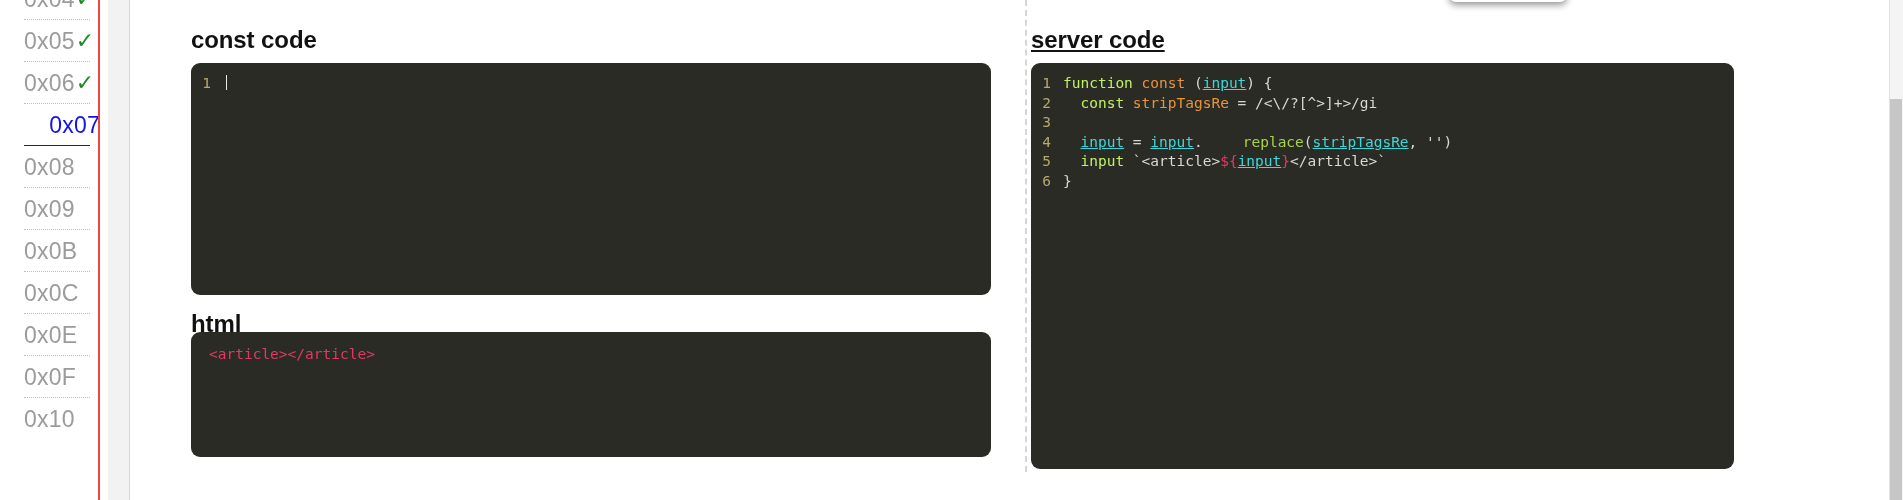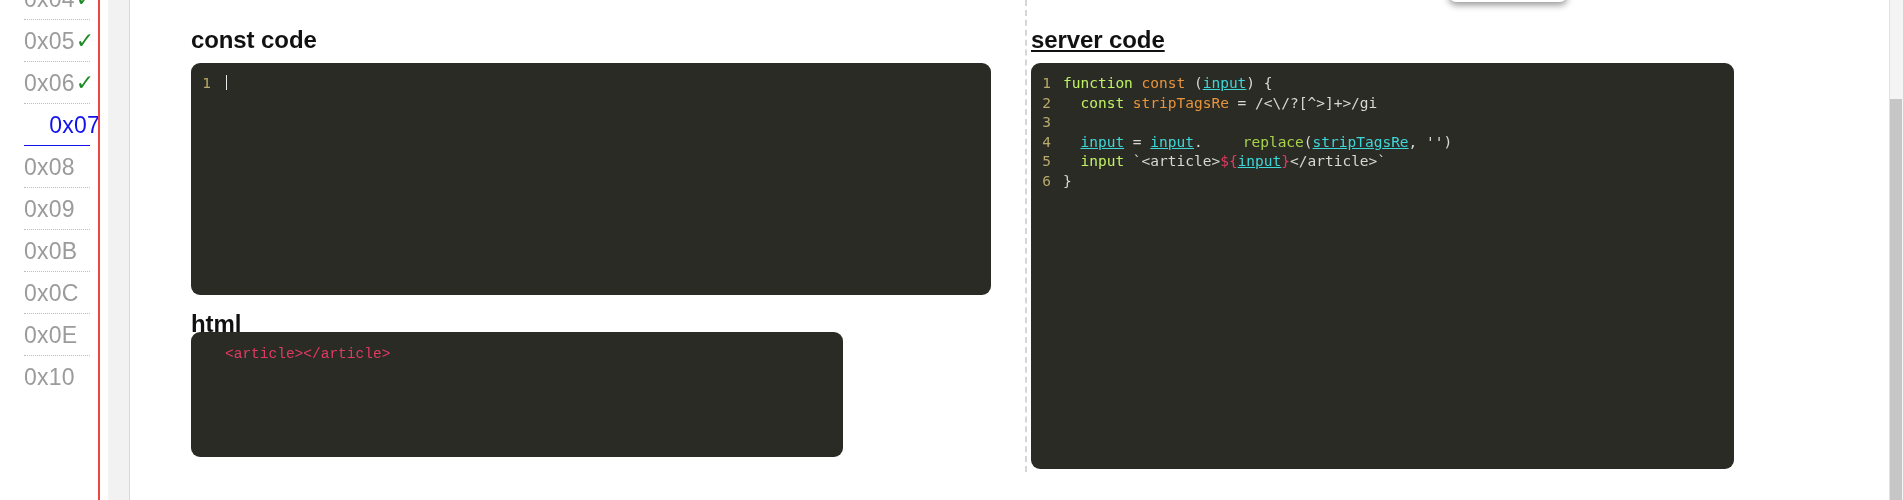--- a/index.html
+++ b/index.html
@@ -104,23 +104,22 @@
 
   
   #panel-input {
     position: absolute; left: 0; top: 0;
     width: 800px; height: 232px;
     padding: 12px 0 0 0;
   }
   
   #panel-html {
     position: absolute; left: 0; top: 0;
-    width: 652px; height: 125px;
-    padding: 14px 0 0 16px;
-    font-family: Liberation Mono, monospace;
+    width: 800px; height: 125px;
+    padding: 14px 0 0 0;
   }
   
   #panel-server {
     position: absolute; left: 0; top: 0;
     width: 703px; height: 406px;
     padding: 12px 0 0 0;
   }
 
   .cline { display: flex; white-space: pre; height: 19.5px; }
   .gutter {
@@ -223,20 +222,24 @@
         </div>
         <div class="step">
           <span class="lbl">0x0C</span>
           <div class="step-sep"></div>
         </div>
         <div class="step">
           <span class="lbl">0x0E</span>
           <div class="step-sep"></div>
         </div>
         <div class="step">
+          <span class="lbl">0x0F</span>
+          <div class="step-sep"></div>
+        </div>
+        <div class="step">
           <span class="lbl">0x10</span>
         </div>
       </div>
   </div>
   <div class="sb-track">
     <div class="sb-thumb"></div>
   </div>
 
   <div class="main">
 

